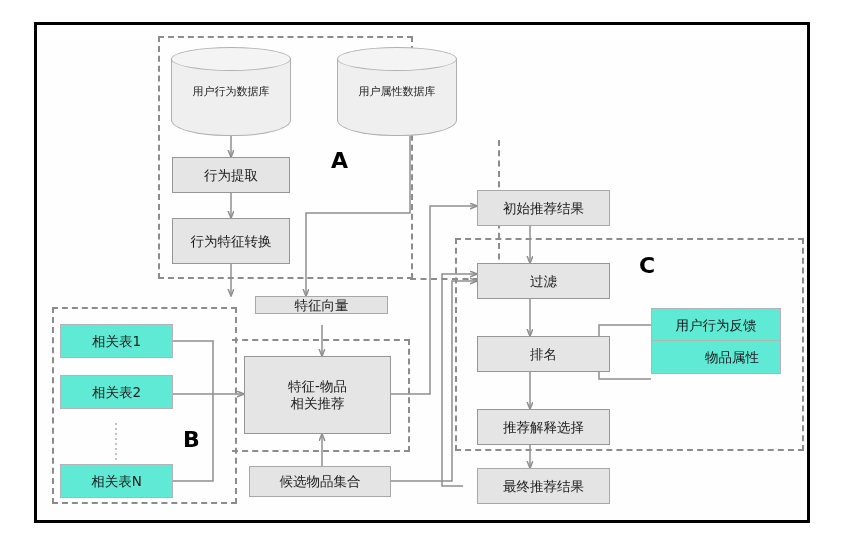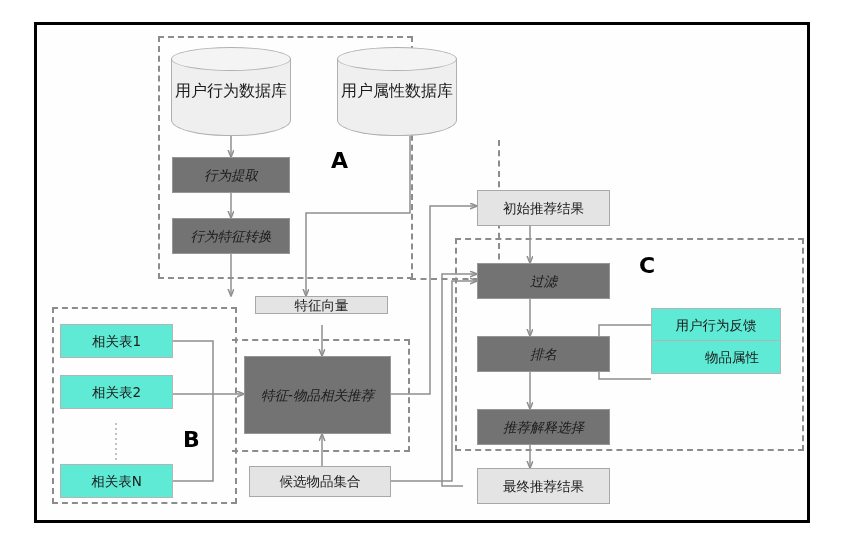--- a/index.html
+++ b/index.html
@@ -14,38 +14,38 @@
     border:3px solid #000000;background:#fefefe;box-sizing:border-box;
   }
   svg#wires{position:absolute;left:0;top:0;width:863px;height:542px;pointer-events:none;}
 
   .node{
     position:absolute;box-sizing:border-box;
     display:flex;align-items:center;justify-content:center;text-align:center;
     font-size:13.5px;color:#1b1b1b;line-height:1.25;
     border:1.6px solid #a6a6a6;
   }
-  .node.dark{background:#737373;border-color:#969696;font-style:italic;}
+  .node.dark{background:#e5e5e5;border-color:#969696;}
   .node.light{background:#e4e4e4;border-color:#a8a8a8;}
   .node.pale{background:#5eead4;border-color:#b4b4b4;}
 
   .cyl{position:absolute;box-sizing:border-box;}
   .cyl .body{
     position:absolute;left:0;right:0;top:11px;bottom:0;
     background:#efefef;border:1.6px solid #b0b0b0;border-top:none;
     border-radius:0 0 46% 46%/0 0 16px 16px;
   }
   .cyl .top{
     position:absolute;left:0;right:0;top:0;height:22px;
     background:#f4f4f4;border:1.6px solid #b0b0b0;border-radius:50%;
   }
   .cyl .cap-label{
     position:absolute;left:0;right:0;top:0;bottom:0;
     display:flex;align-items:center;justify-content:center;
-    font-size:16px;color:#1b1b1b;
+    font-size:11px;color:#1b1b1b;
   }
 
   .group{position:absolute;box-sizing:border-box;border:2.2px dashed #8c8c8c;}
   .glabel{
     position:absolute;font-weight:bold;font-size:22px;color:#000000;
     font-family:"DejaVu Sans","Liberation Sans",sans-serif;
   }
   .vdots{
     position:absolute;width:2px;color:#b9b9b9;font-size:11px;
     line-height:5px;text-align:center;letter-spacing:0;
@@ -125,25 +125,25 @@
   </div>
 
   <div class="cyl" style="left:337px;top:47px;width:120px;height:89px;">
     <div class="body"></div>
     <div class="top"></div>
     <div class="cap-label">用户属性数据库</div>
   </div>
 
   <div class="node dark" style="left:172px;top:157px;width:118px;height:36px;">行为提取</div>
 
-  <div class="node dark" style="left:172px;top:218px;width:118px;height:36px;">行为特征转换</div>
+  <div class="node dark" style="left:172px;top:218px;width:118px;height:46px;">行为特征转换</div>
 
   <div class="node light" style="left:255px;top:296px;width:133px;height:18px;">特征向量</div>
 
-  <div class="node dark" style="left:244px;top:356px;width:147px;height:78px;flex-direction:row;">
+  <div class="node dark" style="left:244px;top:356px;width:147px;height:78px;flex-direction:column;">
     <span>特征-物品</span>
     <span>相关推荐</span>
   </div>
 
   <div class="node light" style="left:249px;top:466px;width:142px;height:31px;">候选物品集合</div>
 
   <div class="node pale" style="left:60px;top:324px;width:113px;height:34px;">相关表1</div>
   <div class="node pale" style="left:60px;top:375px;width:113px;height:34px;">相关表2</div>
   <div class="vdots" style="left:115px;top:420px;">
     <span></span>

